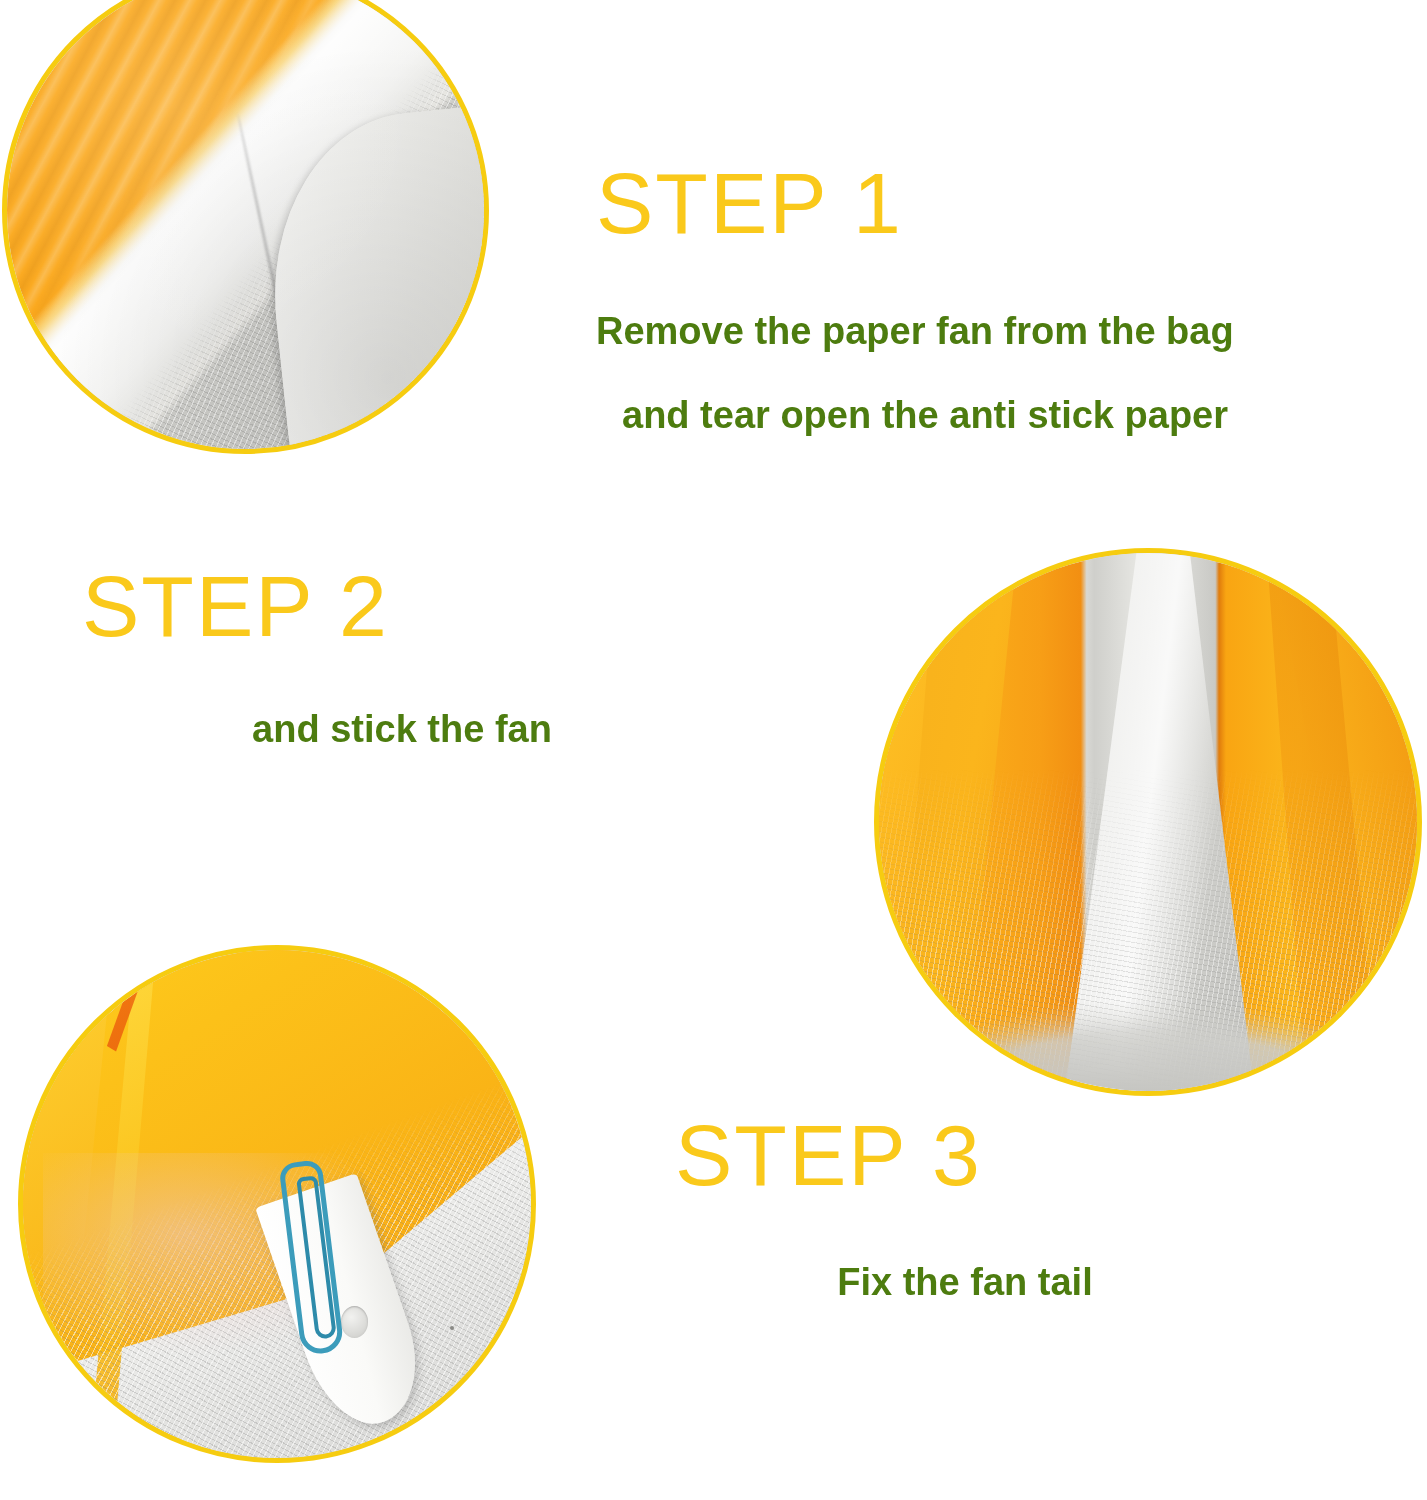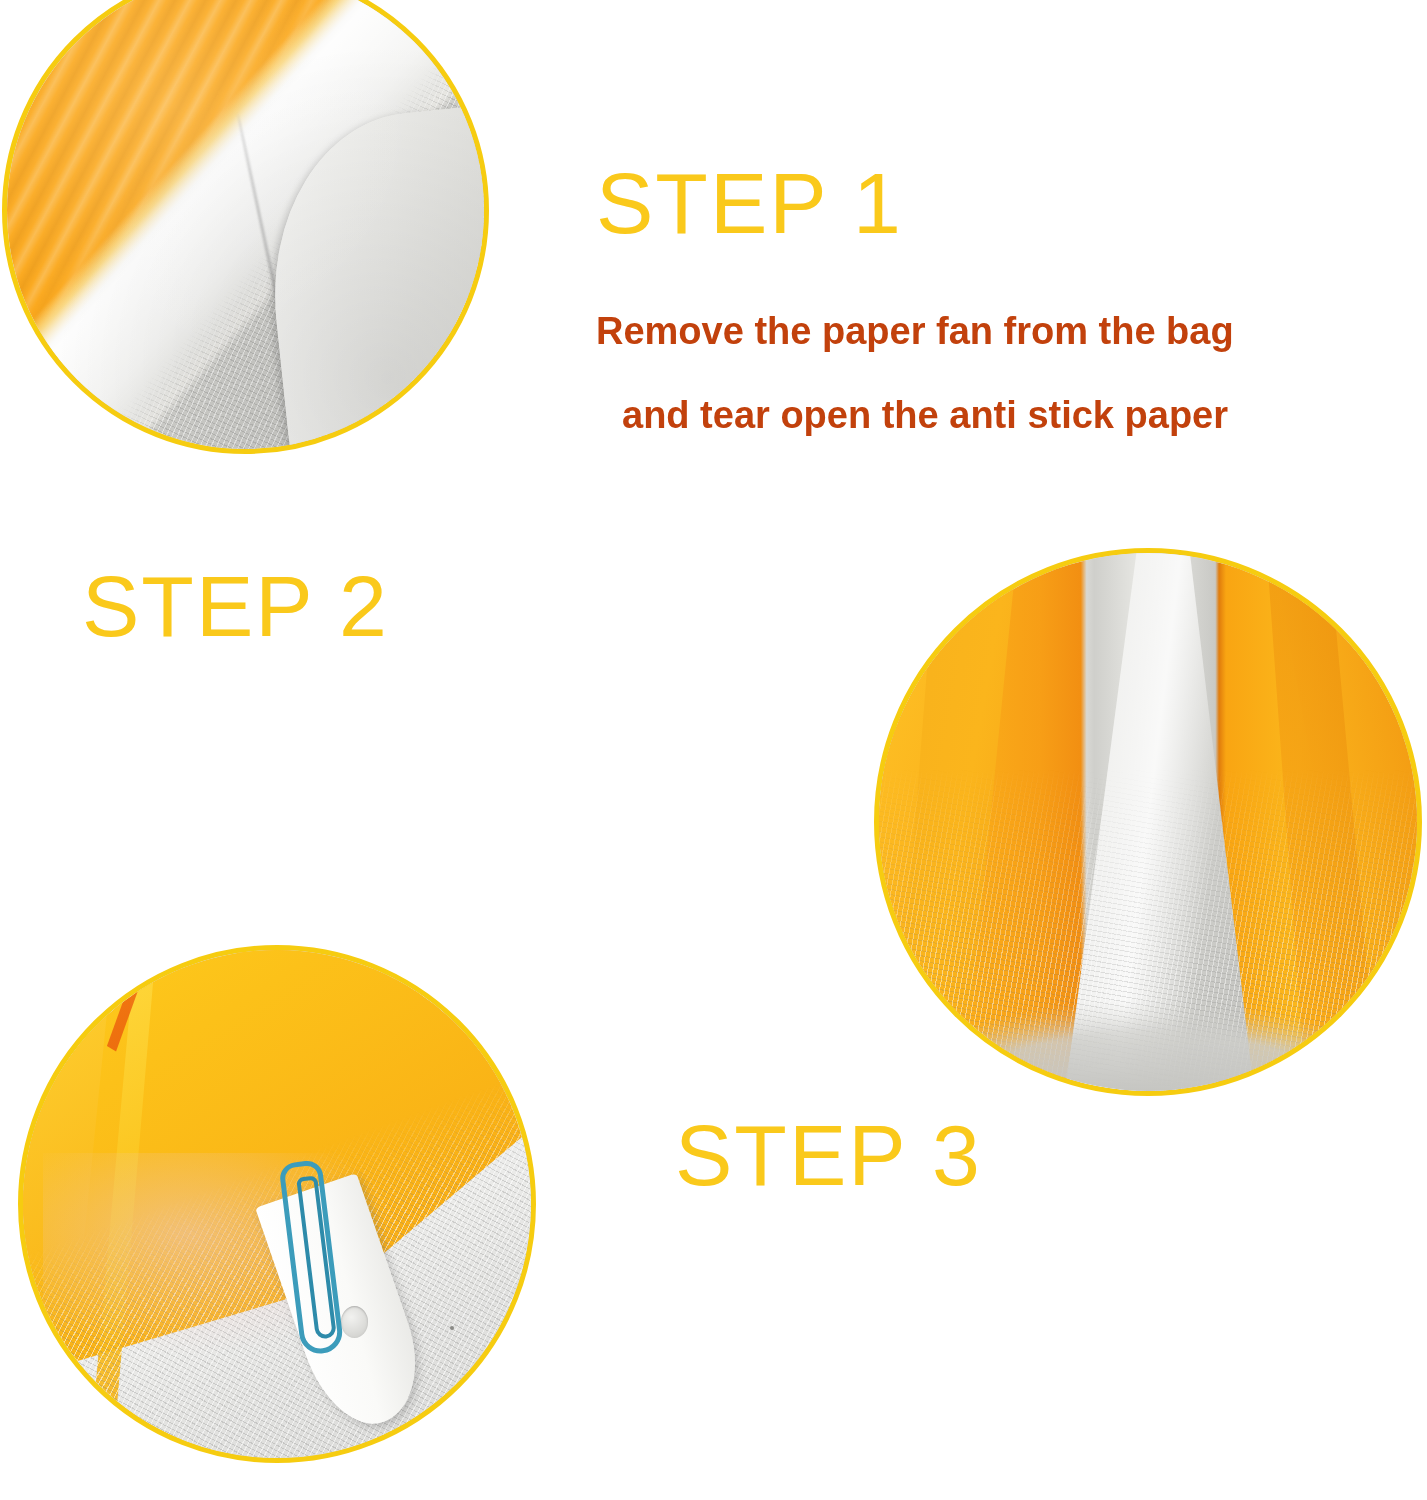--- a/index.html
+++ b/index.html
@@ -369,21 +369,21 @@
   .step-block { position: absolute; }
   .step-title {
     color: #FAC91B;
     font-size: 84px;
     line-height: 1;
     font-weight: normal;
     letter-spacing: 2px;
     white-space: nowrap;
   }
   .step-line {
-    color: #c2410c;
+    color: #4d7c0f;
     font-size: 38px;
     line-height: 1.1;
     font-weight: bold;
     white-space: nowrap;
   }
 
   #step-1 { left: 596px; top: 160px; }
   #step-1 .step-title { font-size: 86px; }
   #step-1 .lines { margin-top: 65px; }
   #step-1 .step-line + .step-line { margin-top: 42px; margin-left: 26px; }
@@ -421,20 +421,21 @@
     <div class="step-title">STEP 1</div>
     <div class="lines">
       <div class="step-line">Remove the paper fan from the bag</div>
       <div class="step-line">and tear open the anti stick paper</div>
     </div>
   </div>
 
   <div id="step-2" class="step-block">
     <div class="step-title">STEP 2</div>
     <div class="lines">
+      <div class="step-line">and stick the fan</div>
     </div>
   </div>
 
   <div id="circle-2" class="photo-circle">
     <div class="photo-inner">
       <div id="c2-base"></div>
       <div id="c2-left"></div>
       <div id="c2-left2"></div>
       <div id="c2-right"></div>
       <div id="c2-rightfold"></div>
@@ -458,16 +459,17 @@
       <div id="c3-tailhole"></div>
       <div id="c3-clip"></div>
       <div id="c3-clip2"></div>
       <div id="c3-speck"></div>
     </div>
   </div>
 
   <div id="step-3" class="step-block">
     <div class="step-title">STEP 3</div>
     <div class="lines">
+      <div class="step-line">Fix the fan tail</div>
     </div>
   </div>
 
 </div>
 
 </body></html>

